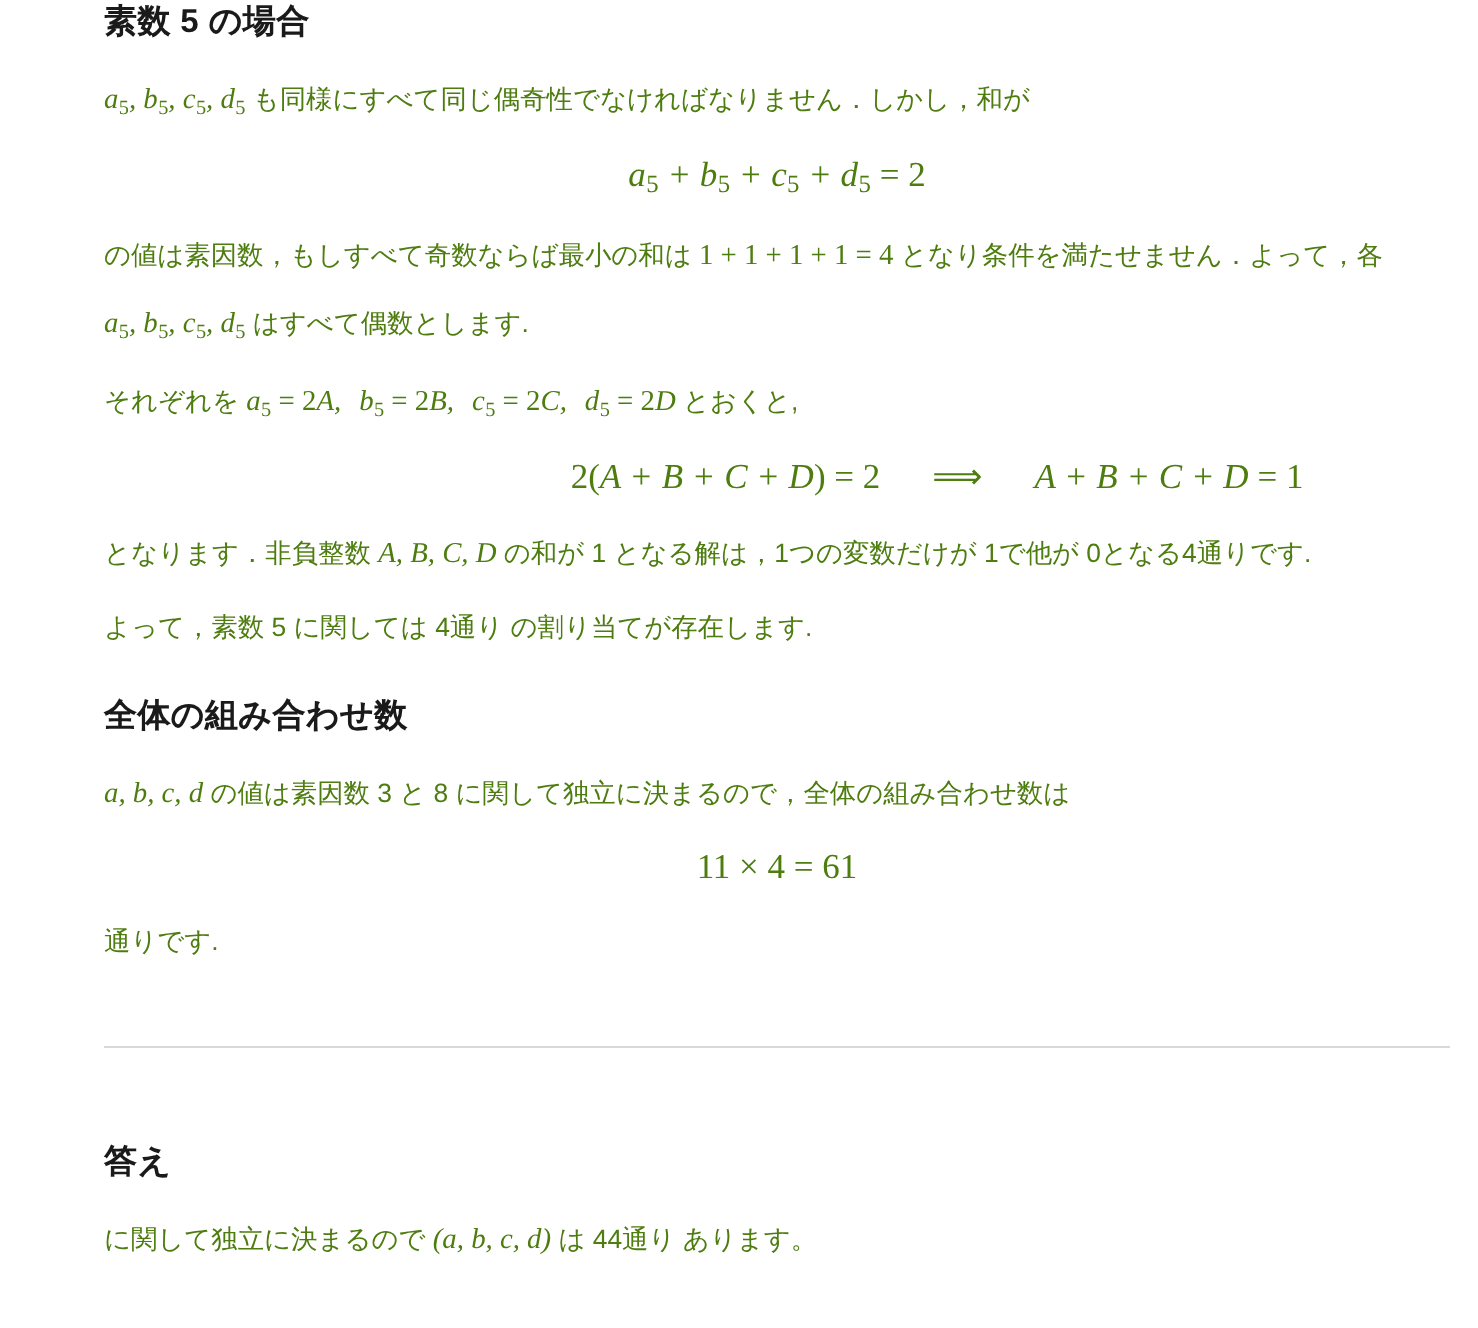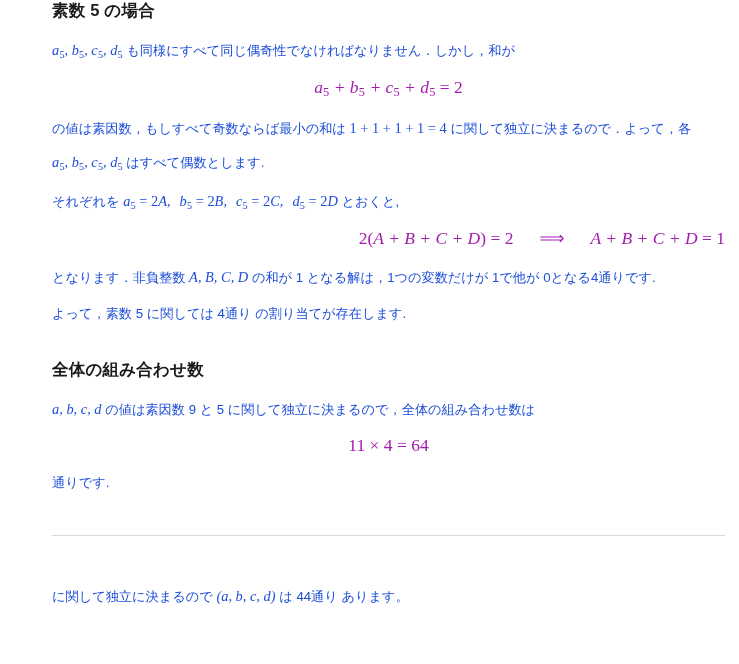--- a/index.html
+++ b/index.html
@@ -26,29 +26,29 @@
   }
   h2.section-heading {
     font-family: "Liberation Sans", sans-serif;
     font-size: 16.5px;
     font-weight: bold;
     color: #1a1a1a;
     margin: 0 0 14px 0;
     letter-spacing: 0.2px;
   }
   h2.section-heading.second {
-    margin-top: 32px;
+    margin-top: 20px;
     margin-bottom: 14px;
   }
   p.para {
     font-family: "Liberation Sans", sans-serif;
     font-size: 13.2px;
     line-height: 1.95;
     margin: 0 0 10px 0;
-    color: #1d4ed8;
+    color: #4d7c0f;
   }
   p.para.tight {
     margin-bottom: 6px;
   }
   .math {
     font-family: "Liberation Serif", serif;
     font-style: italic;
     font-size: 14.4px;
   }
   .math .num, .math .op {
@@ -59,30 +59,30 @@
     font-size: 10.2px;
     vertical-align: -0.28em;
     padding-left: 0.2px;
   }
   .display {
     text-align: center;
     font-family: "Liberation Serif", serif;
     font-size: 17.5px;
     font-style: italic;
     margin: 12px 0 14px 0;
-    color: #a21caf;
+    color: #4d7c0f;
   }
   .display .num, .display .op {
     font-style: normal;
   }
   .display .mathsub {
     font-size: 12.4px;
   }
   .display-indent {
-    text-align: right;
+    text-align: center;
     padding-left: 160px;
   }
   .arrow-gap {
     display: inline-block;
     width: 26px;
   }
   .bold-inline {
     font-family: "Liberation Sans", sans-serif;
     font-weight: normal;
     font-size: 13.2px;
@@ -108,21 +108,21 @@
     <p class="para">
       <span class="math">a<span class="mathsub">5</span>, b<span class="mathsub">5</span>, c<span class="mathsub">5</span>, d<span class="mathsub">5</span></span>
       <span>も同様にすべて同じ偶奇性でなければなりません．しかし，和が</span>
     </p>
 
     <div class="display">
       a<span class="mathsub">5</span> + b<span class="mathsub">5</span> + c<span class="mathsub">5</span> + d<span class="mathsub">5</span> <span class="op">=</span> <span class="num">2</span>
     </div>
 
     <p class="para tight">
-      <span>の値は素因数，もしすべて奇数ならば最小の和は </span><span class="math"><span class="num">1 + 1 + 1 + 1 = 4</span></span><span> に関して独立に決まるので．よって，各</span>
+      <span>の値は素因数，もしすべて奇数ならば最小の和は </span><span class="math"><span class="num">1 + 1 + 1 + 1 = 4</span></span><span> となり条件を満たせません．よって，各</span>
     </p>
     <p class="para">
       <span class="math">a<span class="mathsub">5</span>, b<span class="mathsub">5</span>, c<span class="mathsub">5</span>, d<span class="mathsub">5</span></span><span> はすべて偶数とします.</span>
     </p>
 
     <p class="para">
       <span>それぞれを </span><span class="math">a<span class="mathsub">5</span> <span class="op">=</span> <span class="num">2</span>A,</span><span class="wide-space"></span><span class="math">b<span class="mathsub">5</span> <span class="op">=</span> <span class="num">2</span>B,</span><span class="wide-space"></span><span class="math">c<span class="mathsub">5</span> <span class="op">=</span> <span class="num">2</span>C,</span><span class="wide-space"></span><span class="math">d<span class="mathsub">5</span> <span class="op">=</span> <span class="num">2</span>D</span><span> とおくと,</span>
     </p>
 
     <div class="display display-indent">
@@ -133,31 +133,32 @@
       <span>となります．非負整数 </span><span class="math">A, B, C, D</span><span> の和が 1 となる解は，1つの変数だけが 1で他が 0となる4通りです.</span>
     </p>
 
     <p class="para">
       <span>よって，素数 5 に関しては </span><span class="bold-inline">4通り</span><span> の割り当てが存在します.</span>
     </p>
 
     <h2 class="section-heading second">全体の組み合わせ数</h2>
 
     <p class="para">
-      <span class="math">a, b, c, d</span><span> の値は素因数 9 と 5 に関して独立に決まるので，全体の組み合わせ数は</span>
+      <span class="math">a, b, c, d</span><span> の値は素因数 3 と 8 に関して独立に決まるので，全体の組み合わせ数は</span>
     </p>
 
     <div class="display">
-      <span class="num">11 × 4 = 64</span>
+      <span class="num">11 × 4 = 61</span>
     </div>
 
     <p class="para">通りです.</p>
 
   </div>
 
   <hr class="rule">
 
   <div class="content answer-block">
+    <h2 class="section-heading">答え</h2>
     <p class="para">
       <span>に関して独立に決まるので </span><span class="math">(a, b, c, d)</span><span> は </span><span class="bold-inline">44通り</span><span> あります。</span>
     </p>
   </div>
 </div>
 
 </body></html>

